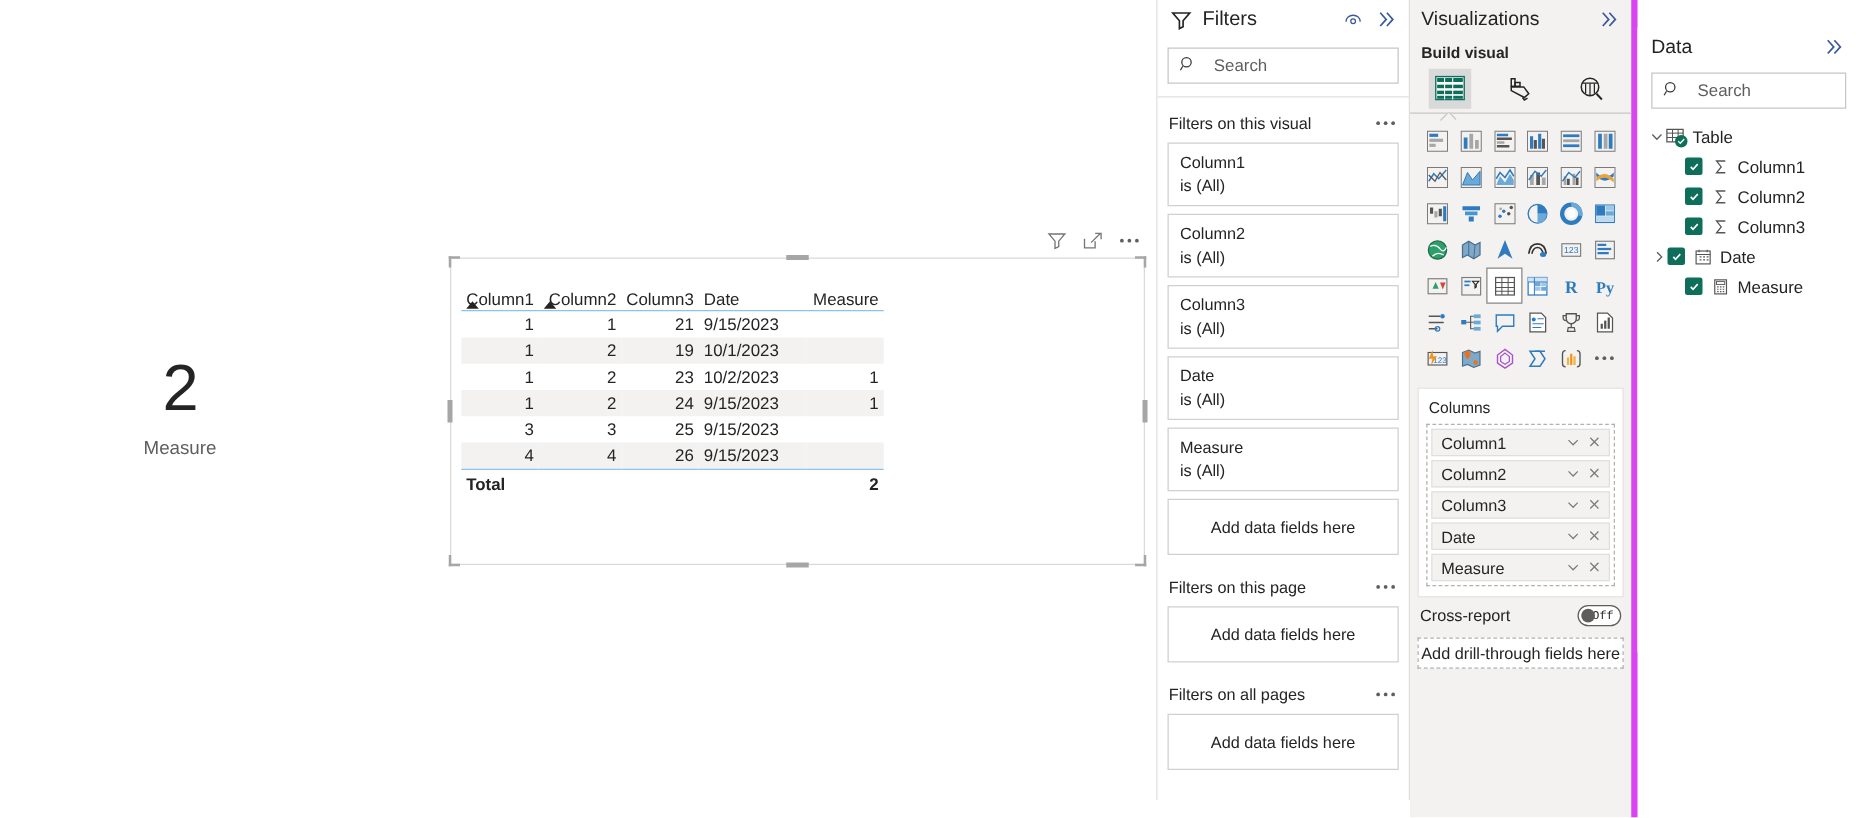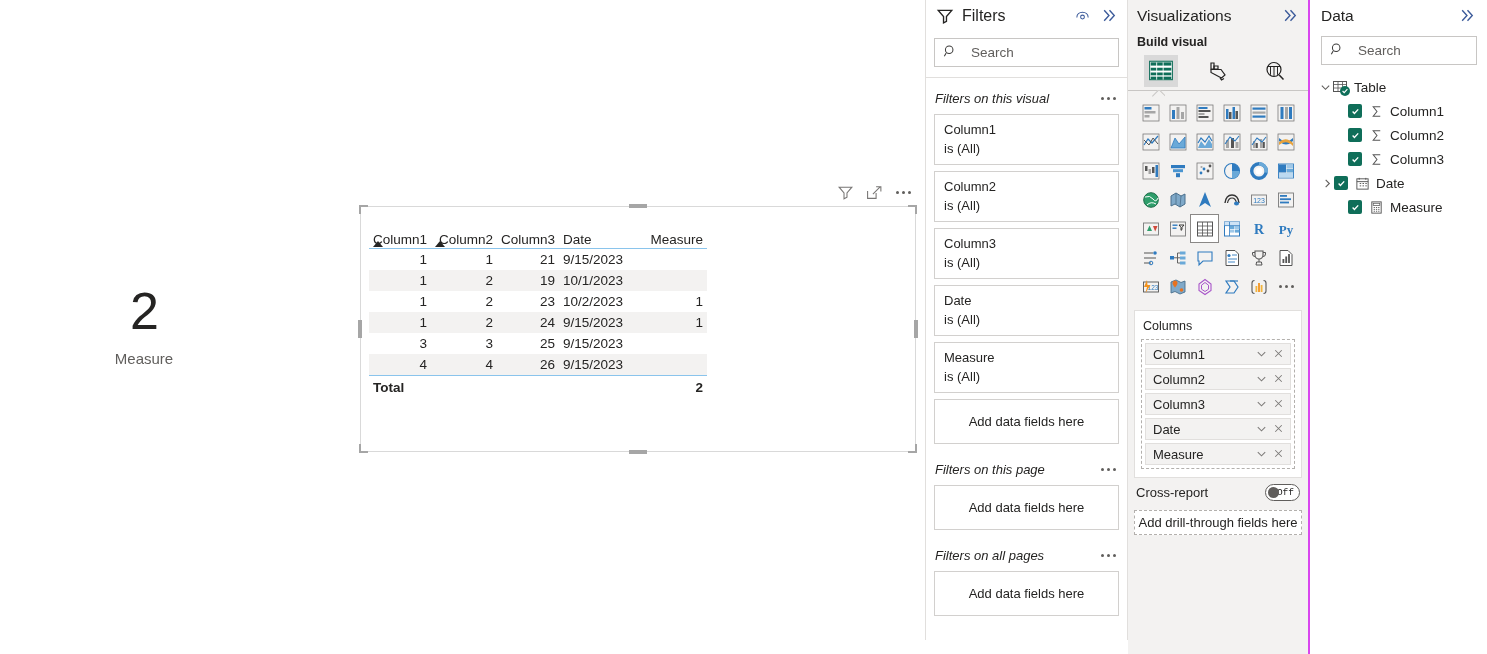--- a/index.html
+++ b/index.html
@@ -64,28 +64,28 @@
   .fp-title { font-size: 16px; color: #252423; margin-left: 8px; flex: 1; }
   .fp-ico { width: 18px; height: 18px; cursor: pointer; }
   .fp-ico.sp { margin-right: 9px; }
   .fp-search-wrap { padding: 7px 8px 10px 8px; }
   .search-box { display: flex; align-items: center; height: 29px; border: 1px solid #c8c6c4; background: #fff; padding: 0 8px; }
   .search-box .sglyph { flex: 0 0 18px; }
   .search-box span.ph { margin-left: 10px; color: #605e5c; font-size: 13.5px; }
   .fp-divider { height: 1px; background: #e1dfdd; margin: 0; }
   .fp-section { padding: 12px 8px 0 8px; }
   .fp-sec-head { display: flex; align-items: center; justify-content: space-between; padding: 0 2px 7px 1px; }
-  .fp-sec-title { font-size: 13px; color: #252423; font-style: italic; }
+  .fp-sec-title { font-size: 13px; color: #252423; }
   .fp-card { border: 1px solid #d2d0ce; background: #fff; padding: 7px 9px 8px 9px; margin-bottom: 6px; }
   .fp-card .fc-name { font-size: 13px; color: #252423; margin-bottom: 4px; }
   .fp-card .fc-state { font-size: 13px; color: #252423; }
   .fp-drop { border: 1px solid #d2d0ce; background: #fff; height: 45px; display: flex; align-items: center; justify-content: center; font-size: 13px; color: #252423; margin-bottom: 6px; }
 
   
-  .pane-vis { flex: 0 0 182px; width: 182px; height: 654px; background: #f3f2f1; position: relative; border-right: 2px solid #d946ef; }
+  .pane-vis { flex: 0 0 182px; width: 182px; height: 654px; background: #f3f2f1; position: relative; border-right: 5px solid #d946ef; }
   .vp-head { display: flex; align-items: center; height: 31px; padding: 0 8px 0 9px; }
   .vp-title { font-size: 15.5px; color: #252423; flex: 1; }
   .vp-sub { font-size: 12.5px; font-weight: bold; color: #252423; padding: 4px 0 3px 9px; }
   .vp-tabs { display: flex; align-items: center; justify-content: space-around; height: 38px; padding: 0 4px; position: relative; }
   .vp-tab { width: 34px; height: 32px; display: flex; align-items: center; justify-content: center; cursor: pointer; }
   .vp-tab.active { background: #d9d9d9; }
   .vp-caret { position: absolute; left: 24px; bottom: -7px; width: 13px; height: 7px; overflow: hidden; }
   .vp-caret:before { content: ""; position: absolute; left: 0; top: 1px; width: 9px; height: 9px; background: #f3f2f1; border-left: 1px solid #c8c6c4; border-top: 1px solid #c8c6c4; transform: rotate(45deg); transform-origin: center; margin-left: 2px; }
   .vp-tabline { height: 1px; background: #c8c6c4; margin: 0 0 6px 0; }
 
@@ -108,21 +108,21 @@
   .toggle { width: 35px; height: 17px; border-radius: 9px; position: relative; display: flex; align-items: center; cursor: pointer; font-family: Liberation Mono, monospace; }
   .toggle.off { background: #fff; border: 1px solid #605e5c; justify-content: flex-end; padding-right: 5px; }
   .toggle.off .knob { position: absolute; left: 2px; top: 2px; width: 11px; height: 11px; border-radius: 50%; background: #605e5c; }
   .toggle.off .tl { font-size: 9.5px; color: #252423; }
   .toggle.on { background: #0f6e59; justify-content: flex-start; padding-left: 5px; }
   .toggle.on .knob { position: absolute; right: 2px; top: 2px; width: 11px; height: 11px; border-radius: 50%; background: #fff; }
   .toggle.on .tl { font-size: 9.5px; color: #fff; }
   .drill-drop { border: 1px dashed #b3b0ad; background: #fff; height: 25px; display: flex; align-items: center; justify-content: center; font-size: 13px; color: #252423; margin: 0 6px; }
 
   
-  .pane-data { flex: 1 1 auto; height: 500px; background: #fff; position: relative; }
+  .pane-data { flex: 1 1 auto; height: 500px; background: #fff; position: relative; margin-top: 22px; }
   .dp-head { display: flex; align-items: center; height: 31px; padding: 0 10px 0 11px; }
   .dp-title { font-size: 15.5px; color: #252423; flex: 1; }
   .dp-search-wrap { padding: 5px 10px 10px 11px; }
   .tree { padding: 0 0 0 8px; }
   .tree-row { display: flex; align-items: center; height: 24px; }
   .tw-chev { width: 14px; display: flex; align-items: center; justify-content: center; cursor: pointer; }
   .tw-chev.empty { visibility: hidden; }
   .tw-chk { width: 14px; height: 14px; border-radius: 2px; background: #0f6e59; display: flex; align-items: center; justify-content: center; margin-right: 6px; cursor: pointer; flex: 0 0 14px; }
   .tw-ico { width: 16px; height: 16px; margin-right: 6px; display: flex; align-items: center; justify-content: center; }
   .tw-label { font-size: 13.5px; color: #252423; }

